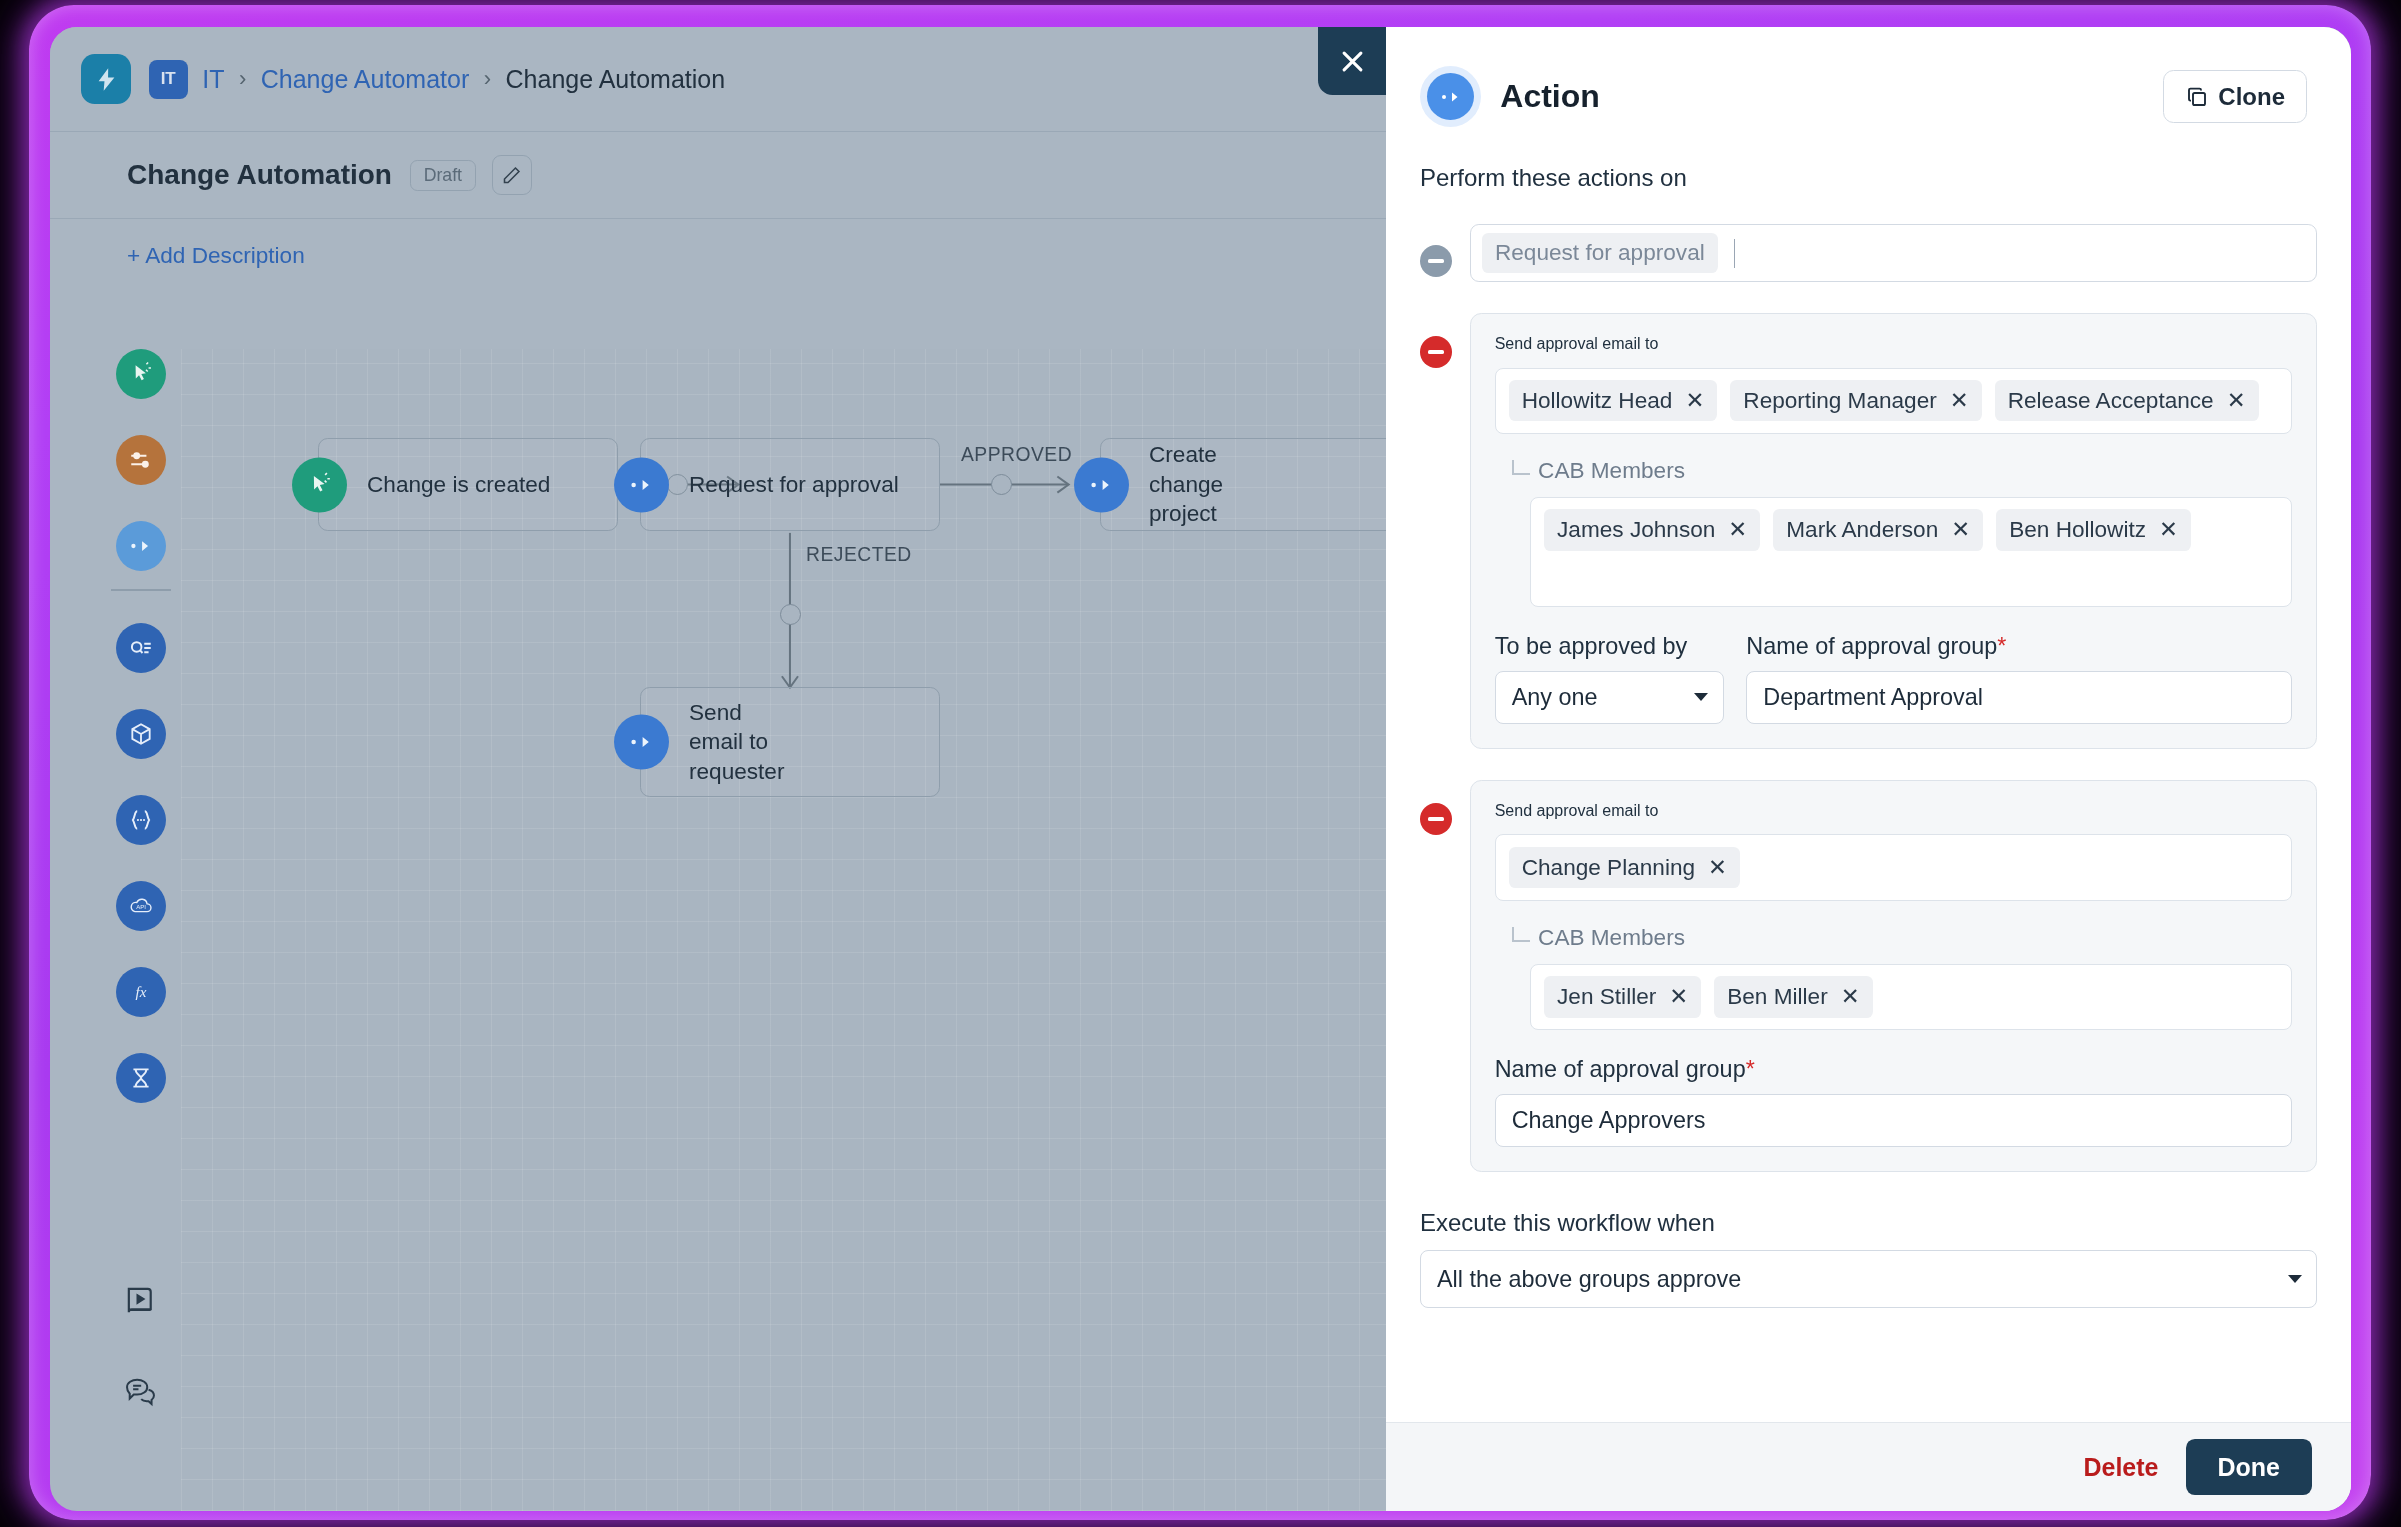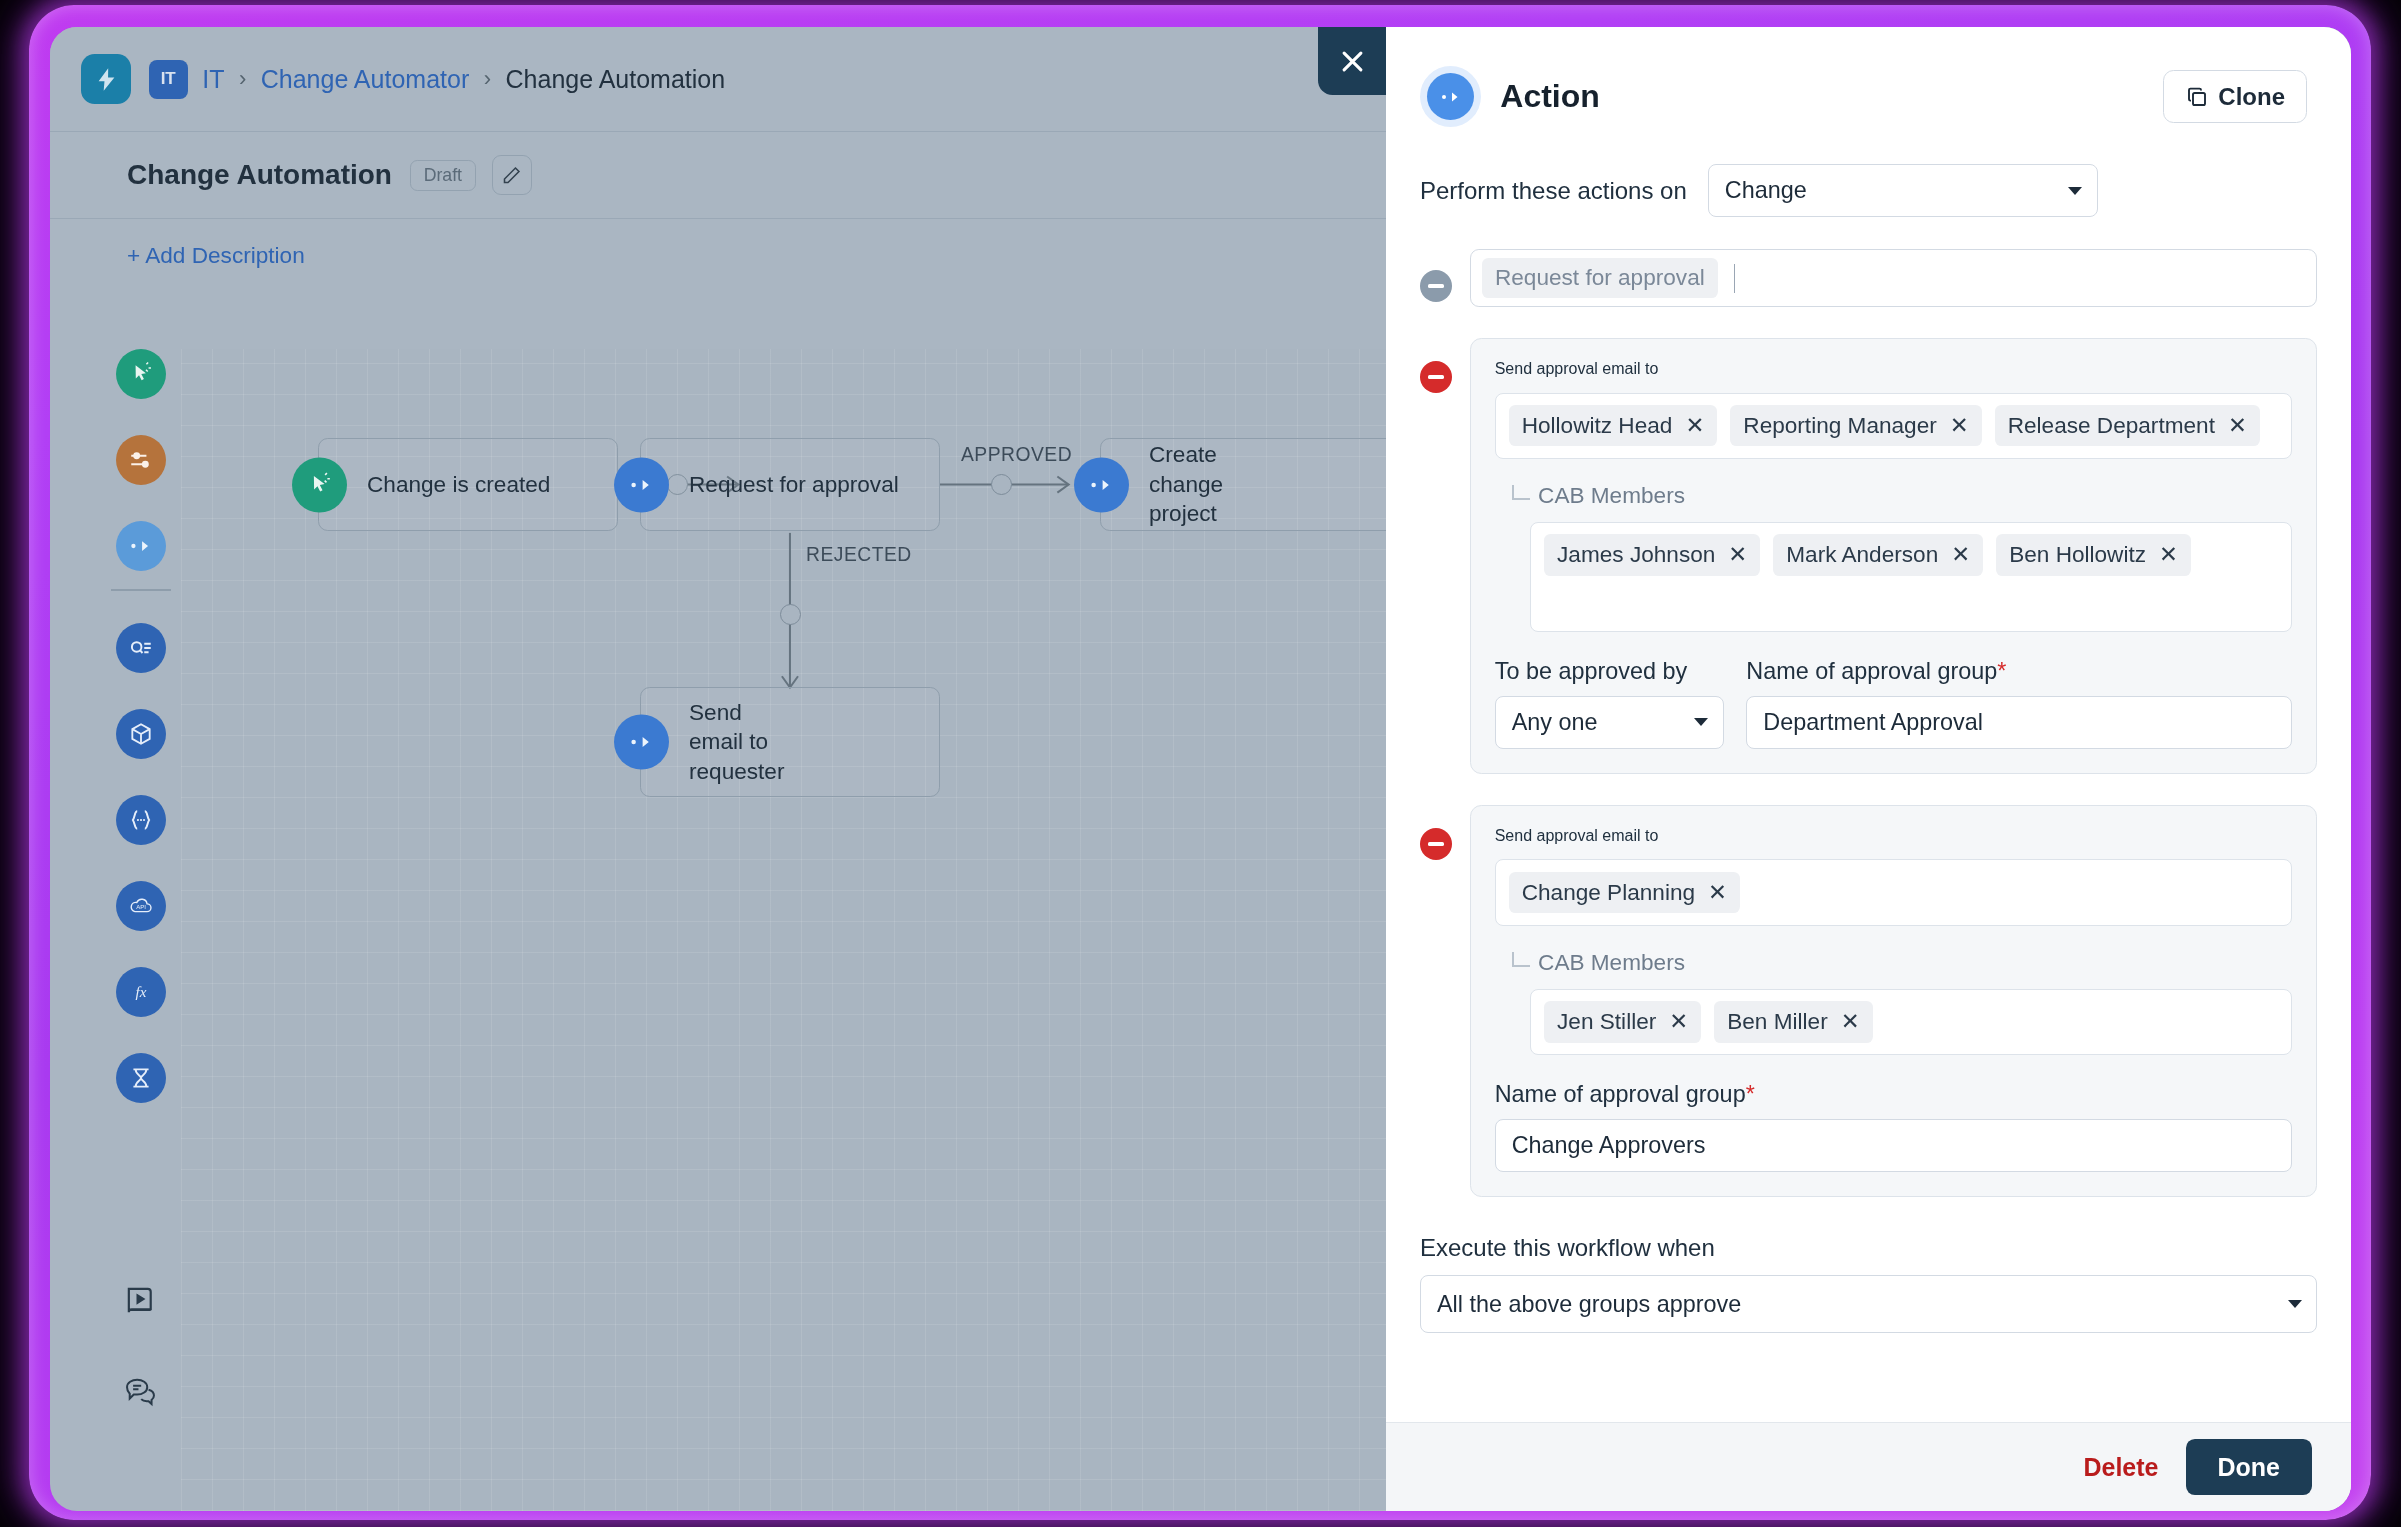--- a/index.html
+++ b/index.html
@@ -517,24 +517,20 @@
               </svg>
           </span>
           <span>Clone</span>
         </button>
       </div>
 
       <div class="panel-body">
 
         <div class="perform-row">
           <div class="perform-label">Perform these actions on</div>
-          <div class="select perform-select">
-            <span>Change</span>
-            <span class="chev"></span>
-          </div>
         </div>
 
         <div class="minus-row">
           <div class="minus-gray"></div>
           <div class="name-field">
             <span class="chip muted">
               <span>Request for approval</span>
             </span>
             <span class="caret"></span>
           </div>
@@ -548,21 +544,21 @@
             <div class="chip-box">
               <span class="chip">
                 <span>Hollowitz Head</span>
                 <span class="x">✕</span>
               </span>
               <span class="chip">
                 <span>Reporting Manager</span>
                 <span class="x">✕</span>
               </span>
               <span class="chip">
-                <span>Release Department</span>
+                <span>Release Acceptance</span>
                 <span class="x">✕</span>
               </span>
             </div>
 
             <div class="cab-wrap">
               <div class="cab-label">
                 <span class="cab-elbow"></span>
                 <span>CAB Members</span>
               </div>
               <div class="chip-box tall cab-box">

